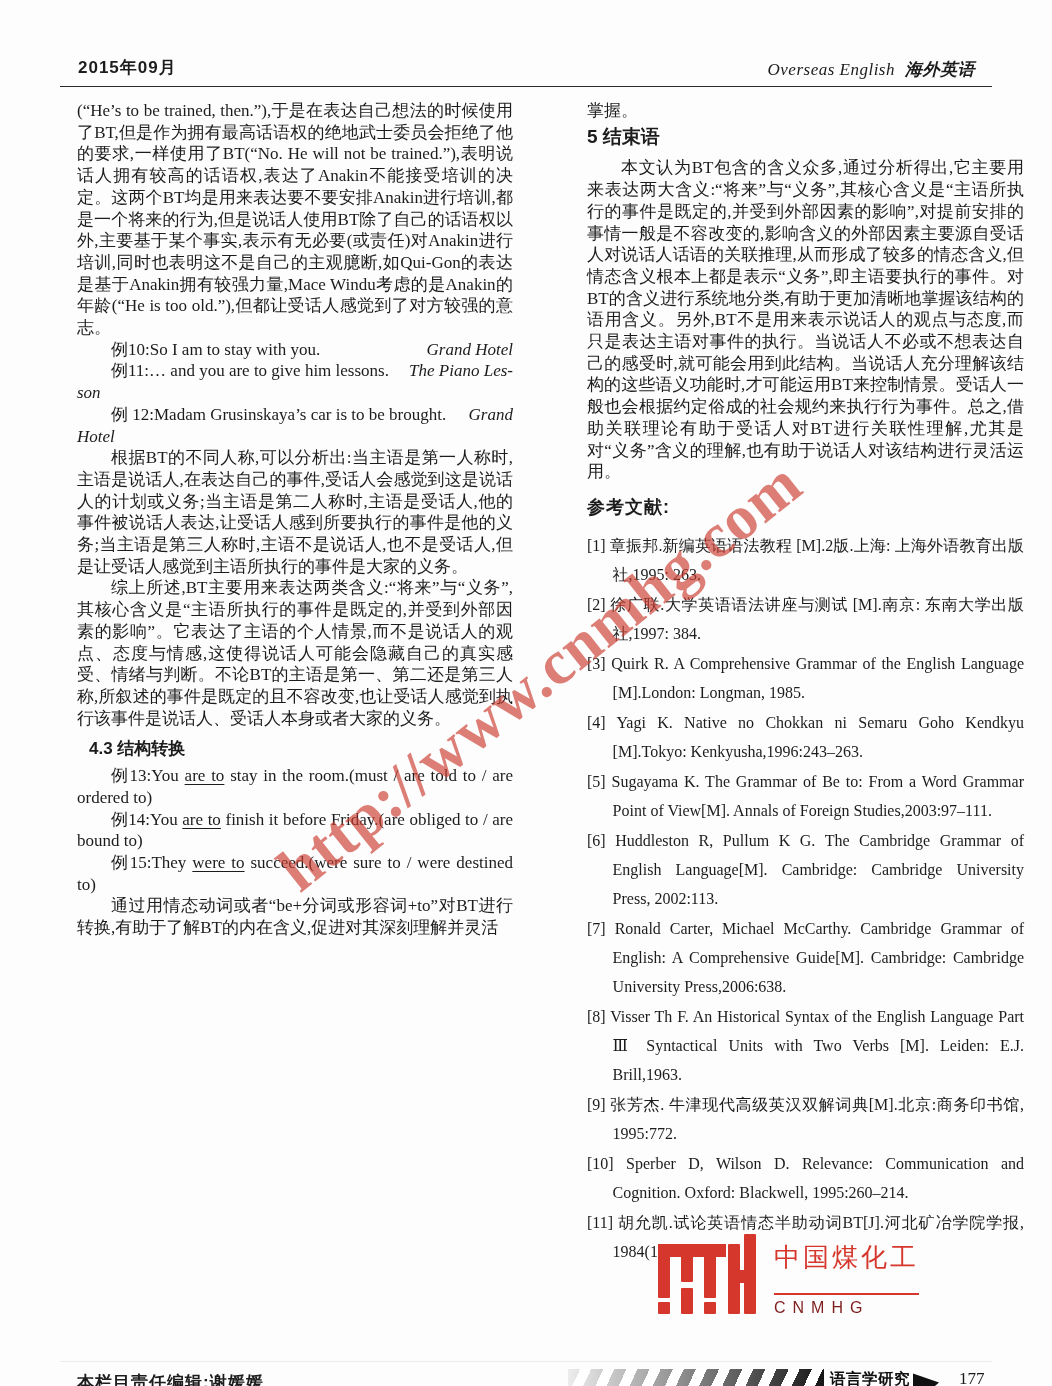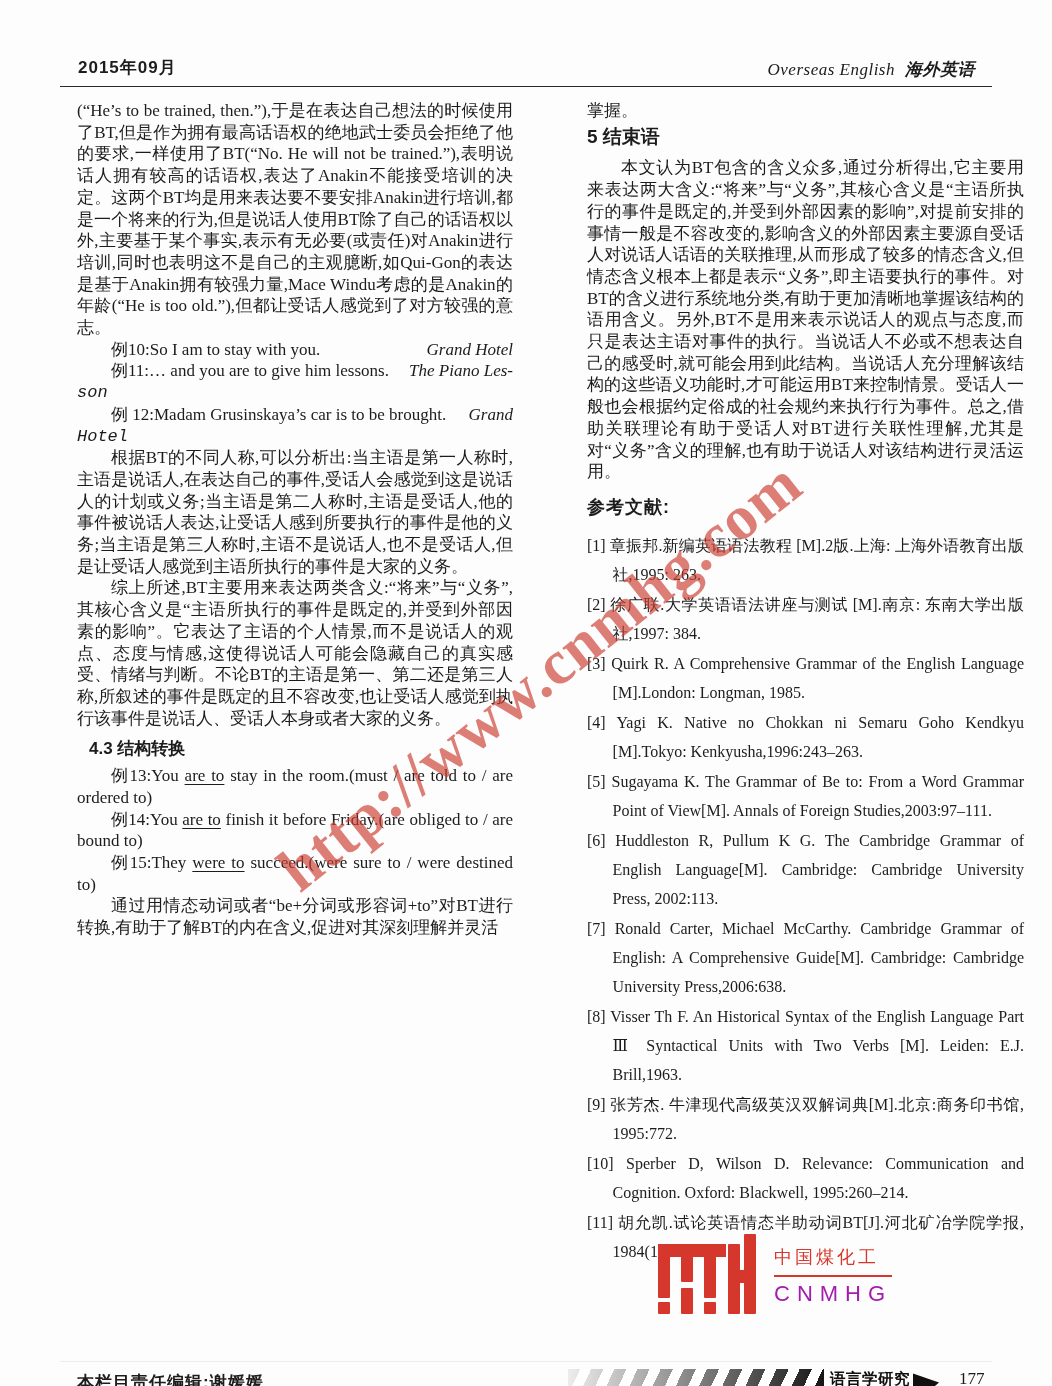--- a/index.html
+++ b/index.html
@@ -37,44 +37,44 @@
     margin:4px 0 10px 0;font-size:19px;font-weight:700;text-indent:0;
     font-family:"Liberation Sans","DejaVu Sans",sans-serif;text-align:left;
   }
   .h-refs{
     margin:14px 0 12px 0;font-size:18px;font-weight:700;letter-spacing:1px;
     font-family:"Liberation Sans","DejaVu Sans",sans-serif;text-align:left;
   }
   .exrow{display:flex;justify-content:space-between;text-indent:0;}
   .exrow .extext{text-indent:2em;white-space:nowrap;}
   .exrow .exsrc{font-style:italic;white-space:nowrap;}
-  .excarry{font-style:italic;text-indent:0;text-align:left;font-family:Liberation Mono, monospace;}
+  .excarry{font-style:italic;text-indent:0;text-align:left;}
   .u{text-decoration:underline;text-underline-offset:3px;}
   sup{font-size:11px;line-height:0;}
   
   .refs{font-size:16px;line-height:29px;}
   .ref{padding-left:1.6em;text-indent:-1.6em;margin:0 0 1px 0;}
   
   .watermark{
     position:absolute;left:150px;top:640px;width:780px;text-align:center;
     font-size:63px;font-weight:700;letter-spacing:1px;
     color:rgba(205,60,48,0.66);
     transform:rotate(-38.5deg);transform-origin:center;
     pointer-events:none;white-space:nowrap;z-index:5;
   }
   
   .logo{position:absolute;left:648px;top:1232px;display:flex;align-items:flex-start;gap:16px;}
   .logo-text{display:flex;flex-direction:column;margin-top:10px;}
   .logo-cn{
-    color:#d6372c;font-size:18px;letter-spacing:3px;line-height:30px;
+    color:#d6372c;font-size:26px;letter-spacing:3px;line-height:30px;
     font-family:"Liberation Sans","DejaVu Sans",sans-serif;
-    border-bottom:2.5px solid #d6372c;padding-bottom:3px;
+    border-bottom:2.5px solid #d6372c;padding-bottom:21px;
   }
   .logo-en{
-    color:#a21caf;font-size:22px;letter-spacing:7px;margin-top:4px;
+    color:#7f1d1d;font-size:16px;letter-spacing:7px;margin-top:4px;
     font-family:"Liberation Sans","DejaVu Sans",sans-serif;
   }
   
   .footer-hairline{position:absolute;left:60px;top:1361px;width:932px;border-top:1px solid #ececec;}
   .footer-editor{
     position:absolute;left:77px;top:1371px;
     font-family:"Liberation Sans","DejaVu Sans",sans-serif;
     font-weight:700;font-size:17px;letter-spacing:1px;
   }
   .footer-right{

